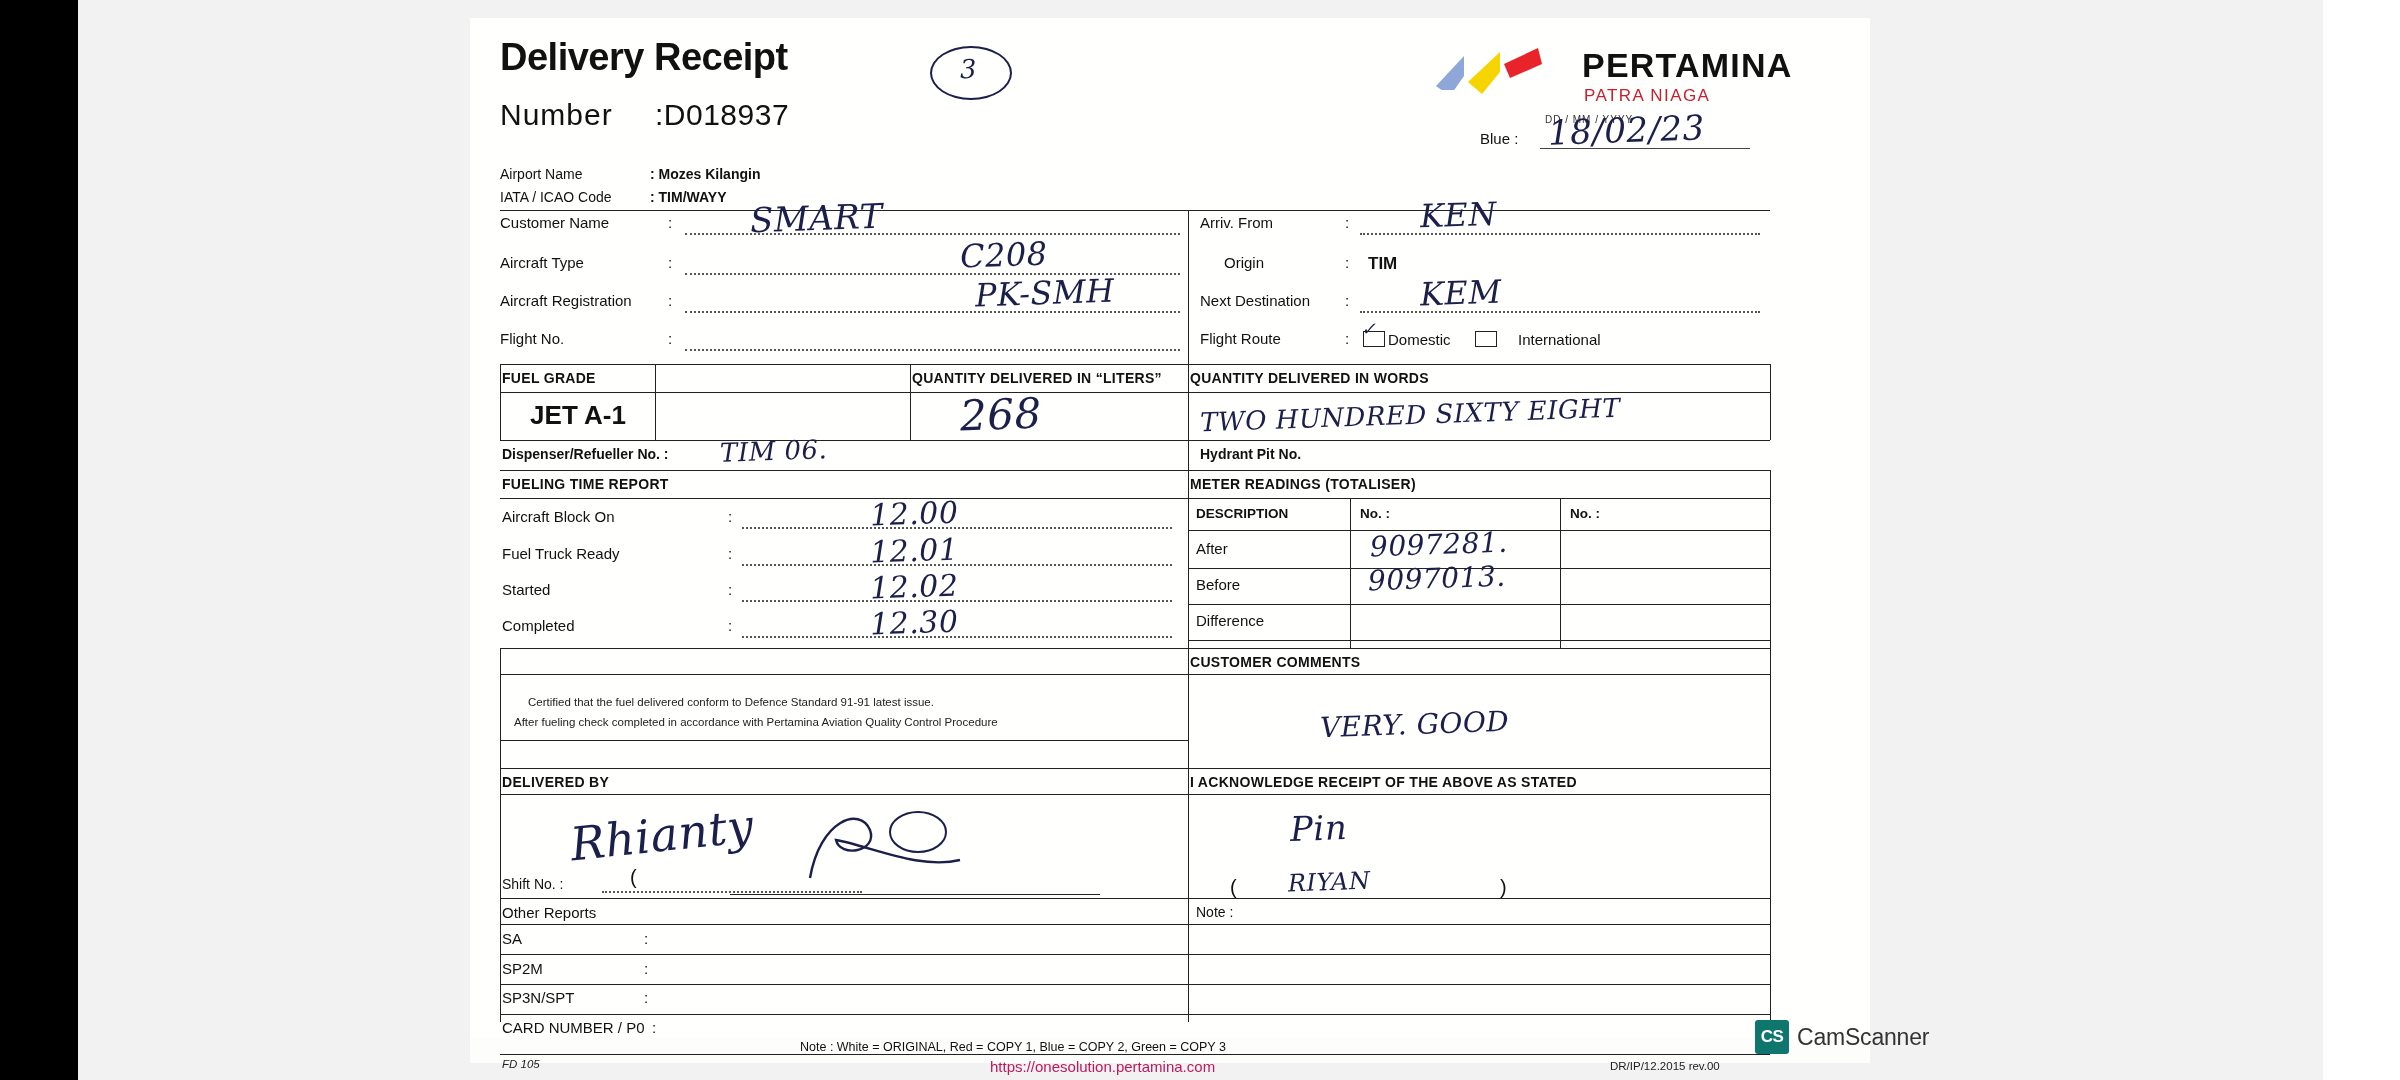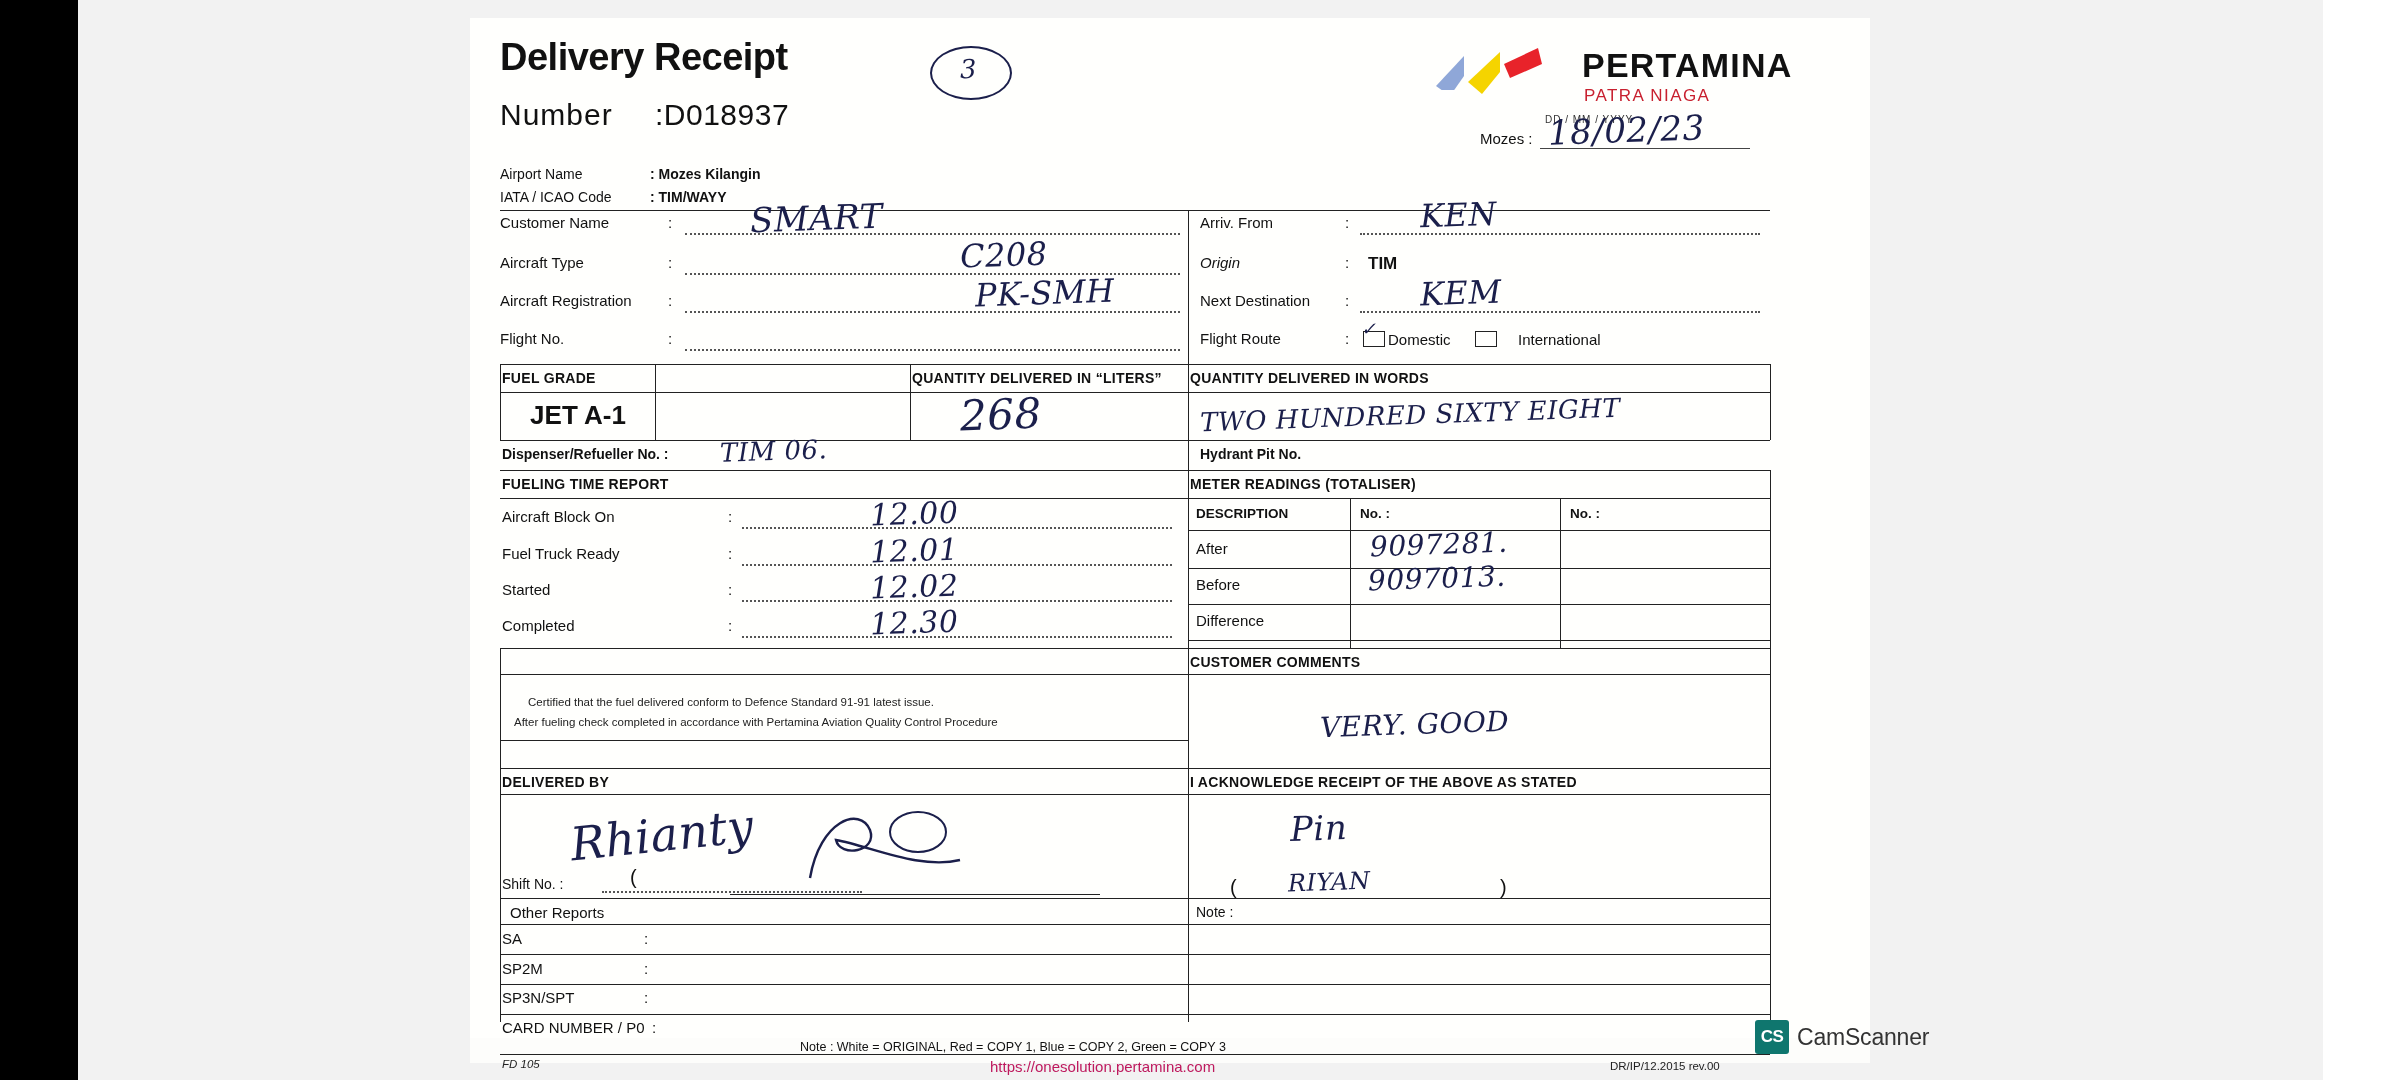--- a/index.html
+++ b/index.html
@@ -250,21 +250,21 @@
         <div class="word">PERTAMINA</div>
         <div class="sub">PATRA NIAGA</div>
       </div>
 
       <div class="kv-small" style="left:30px; top:148px;">Airport Name</div>
       <div class="kv-small" style="left:180px; top:148px; font-weight:bold;">: Mozes Kilangin</div>
       <div class="kv-small" style="left:30px; top:171px;">IATA / ICAO Code</div>
       <div class="kv-small" style="left:180px; top:171px; font-weight:bold;">: TIM/WAYY</div>
 
       <div class="date-fmt">DD / MM / YYYY</div>
-      <div class="date-label"><span>Mozes</span> :</div>
+      <div class="date-label"><span>Blue</span> :</div>
       <div class="date-line"></div>
       <div class="date-hw hw" style="font-size:34px;">18/02/23</div>
 
       <div class="hline" style="left:30px; top:192px; width:1270px;"></div>
 
       <div class="lbl" style="left:30px; top:196px;">Customer Name</div>
       <div class="colon" style="left:198px; top:196px;">:</div>
       <div class="dots" style="left:215px; top:215px; width:495px;"></div>
       <div class="hw" style="position:absolute; left:280px; top:180px; font-size:34px;">SMART</div>
 
@@ -282,21 +282,21 @@
       <div class="colon" style="left:198px; top:312px;">:</div>
       <div class="dots" style="left:215px; top:331px; width:495px;"></div>
 
       <div class="vline" style="left:718px; top:192px; height:155px;"></div>
 
       <div class="lbl" style="left:730px; top:196px;">Arriv. From</div>
       <div class="colon" style="left:875px; top:196px;">:</div>
       <div class="dots" style="left:890px; top:215px; width:400px;"></div>
       <div class="hw" style="position:absolute; left:950px; top:178px; font-size:32px;">KEN</div>
 
-      <div class="lbl" style="left:730px; top:236px;font-style:italic;">Origin</div>
+      <div class="lbl" style="left:754px; top:236px;">Origin</div>
       <div class="colon" style="left:875px; top:236px;">:</div>
       <div class="val-print" style="left:898px; top:236px; font-size:17px;">TIM</div>
 
       <div class="lbl" style="left:730px; top:274px;">Next Destination</div>
       <div class="colon" style="left:875px; top:274px;">:</div>
       <div class="dots" style="left:890px; top:293px; width:400px;"></div>
       <div class="hw" style="position:absolute; left:950px; top:256px; font-size:32px;">KEM</div>
 
       <div class="lbl" style="left:730px; top:312px;">Flight  Route</div>
       <div class="colon" style="left:875px; top:312px;">:</div>
@@ -403,21 +403,21 @@
       <div class="dots" style="left:132px; top:873px; width:260px;"></div>
       <div class="lbl" style="left:160px; top:848px; font-size:20px;">(</div>
       <div class="hline" style="left:260px; top:876px; width:370px;"></div>
 
       <div class="hw" style="position:absolute; left:820px; top:790px; font-size:34px;">Pin</div>
       <div class="lbl" style="left:760px; top:858px; font-size:20px;">(</div>
       <div class="hw" style="position:absolute; left:818px; top:850px; font-size:24px;">RIYAN</div>
       <div class="lbl" style="left:1030px; top:858px; font-size:20px;">)</div>
 
       <div class="hline" style="left:30px; top:880px; width:1270px;"></div>
-      <div class="lbl" style="left:32px; top:886px; font-size:15px;margin-left:8px;">Other Reports</div>
+      <div class="lbl" style="left:32px; top:886px; font-size:15px;">Other Reports</div>
       <div class="lbl" style="left:726px; top:886px; font-size:14px;">Note :</div>
       <div class="hline" style="left:30px; top:906px; width:1270px;"></div>
       <div class="vline" style="left:718px; top:880px; height:124px;"></div>
       <div class="vline" style="left:30px; top:880px; height:124px;"></div>
       <div class="vline" style="left:1300px; top:880px; height:124px;"></div>
 
       <div class="lbl" style="left:32px; top:912px;">SA</div>
       <div class="colon" style="left:174px; top:912px;">:</div>
       <div class="hline" style="left:30px; top:936px; width:1270px;"></div>
 

